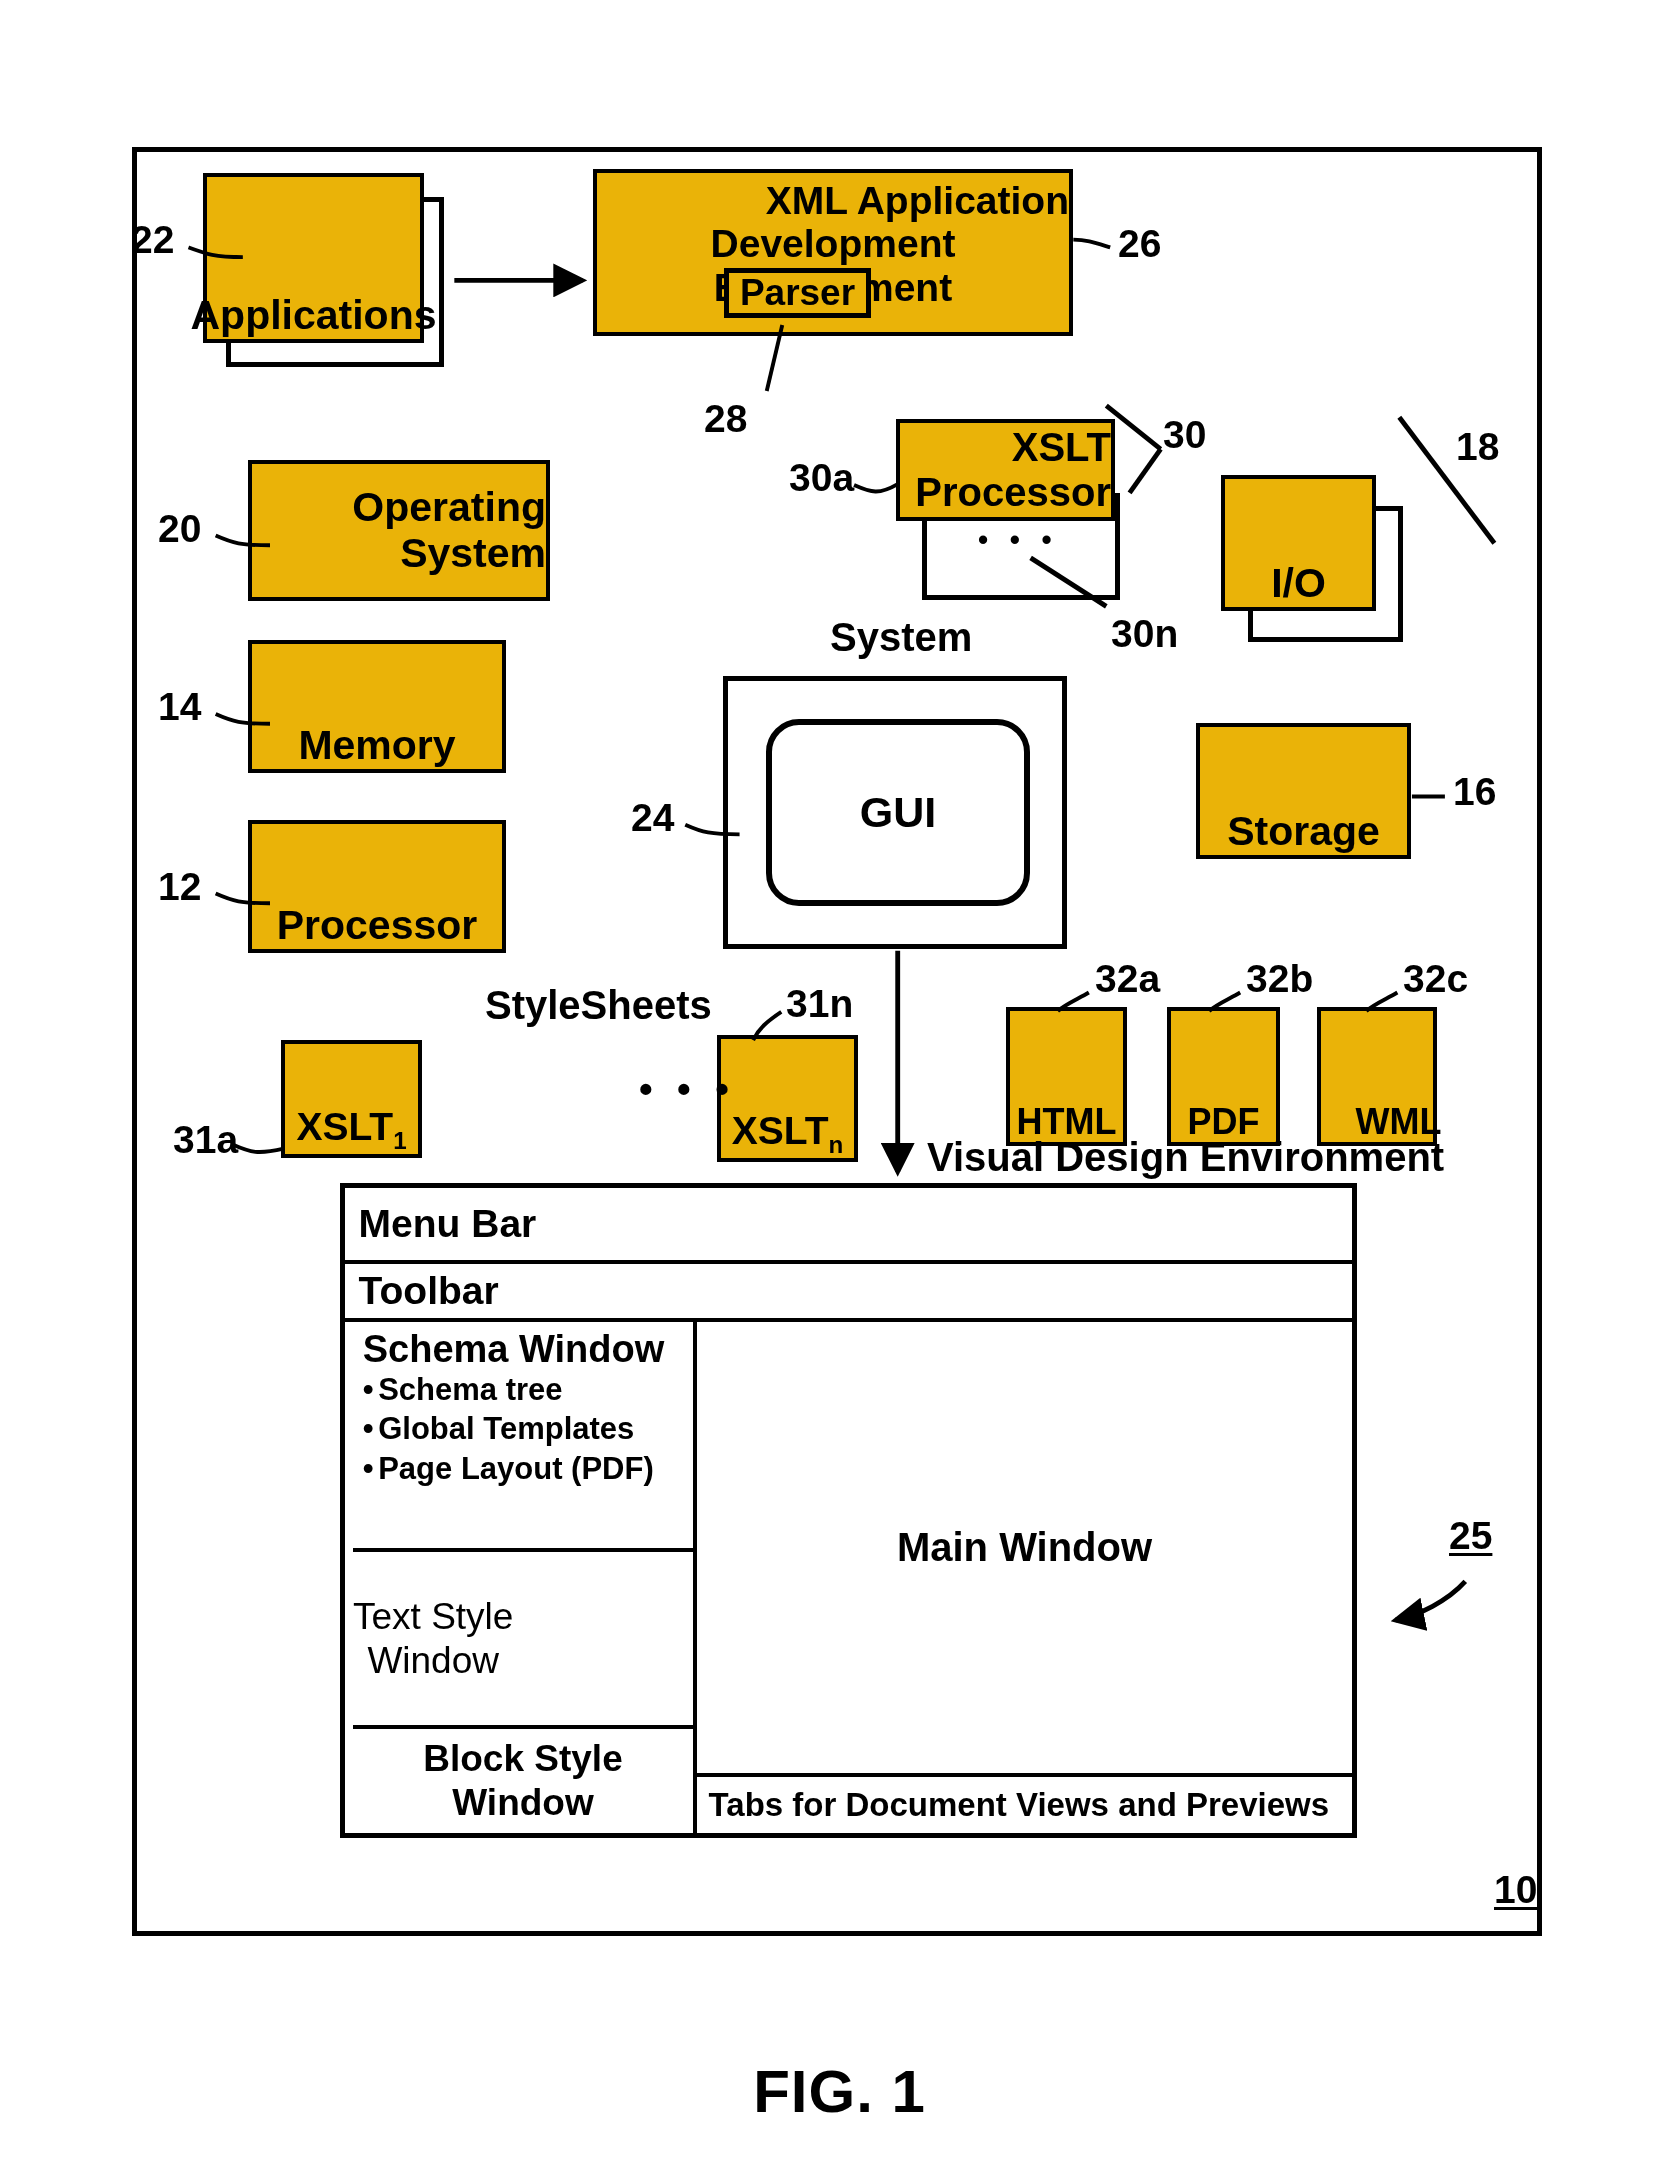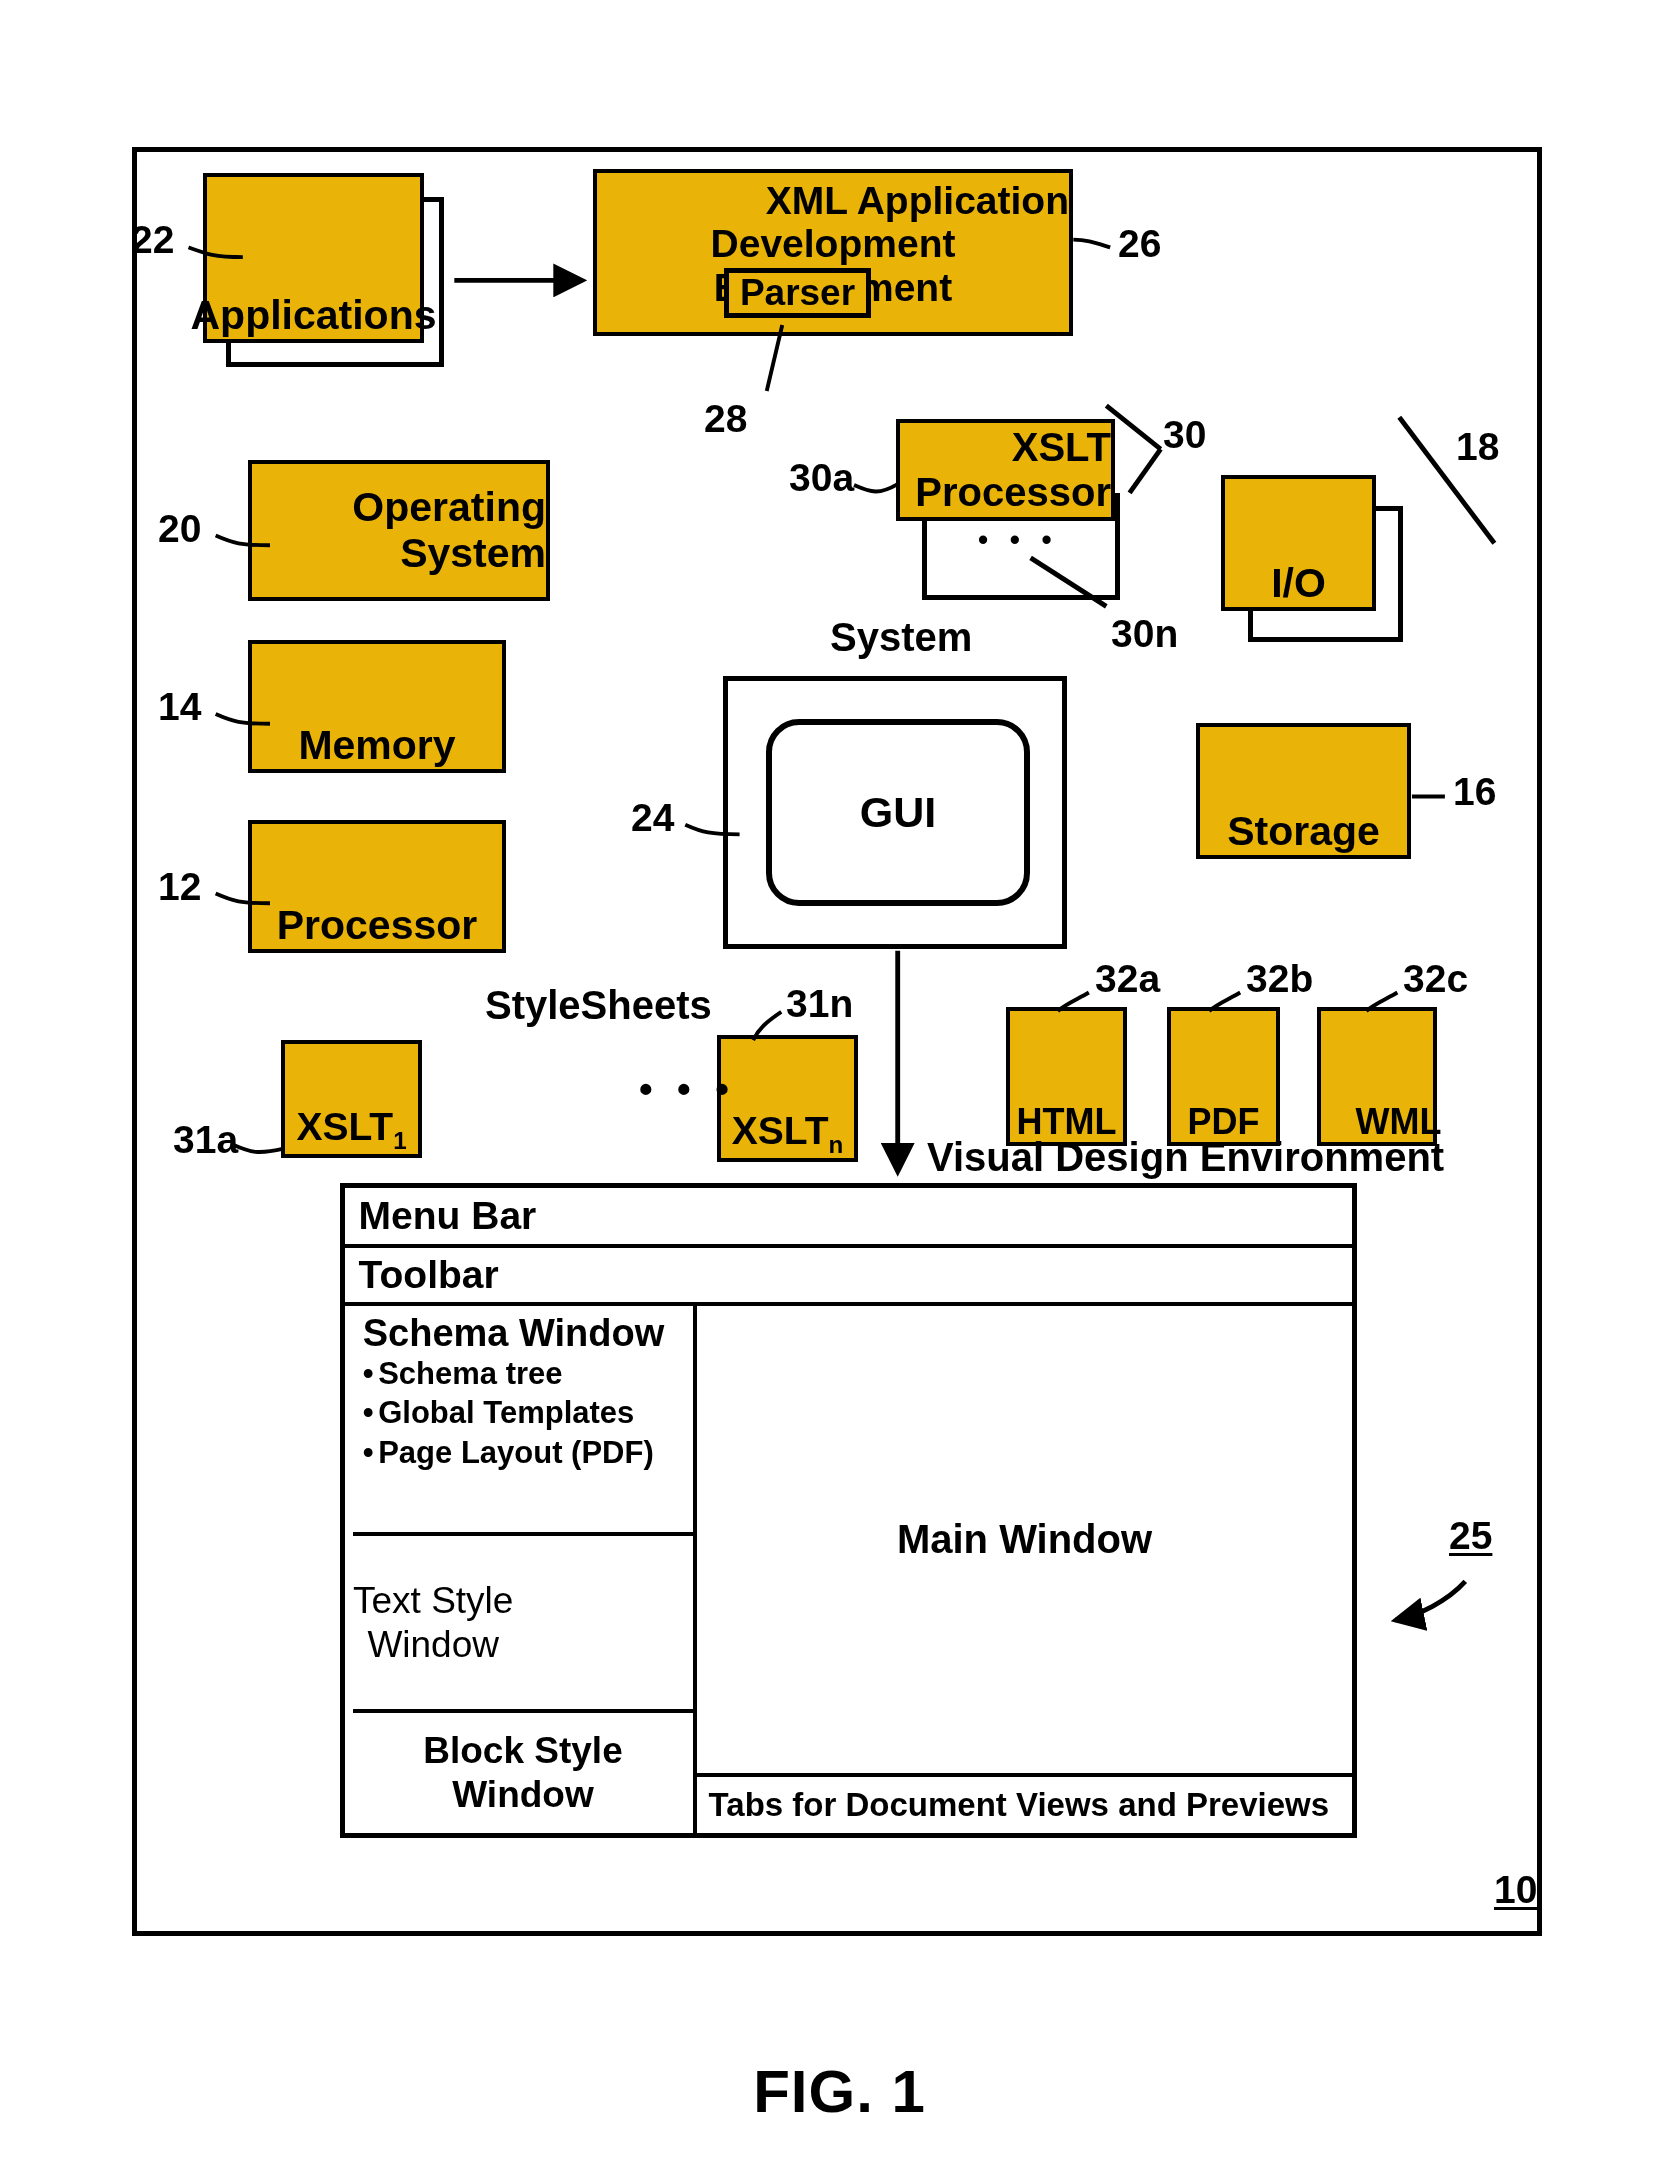--- a/index.html
+++ b/index.html
@@ -46,21 +46,21 @@
     position:absolute;border:5.8px solid #000;background:#fff;box-sizing:border-box;z-index:3;
   }
 
   
   #vde-window{
     position:absolute;left:340px;top:1183px;width:1017px;height:655px;
     border:5.8px solid #000;box-sizing:border-box;background:#fff;z-index:6;
     display:flex;flex-direction:column;
   }
   #menu-bar{
-    height:60px;border-bottom:4.9px solid #000;box-sizing:border-box;
+    height:76px;border-bottom:4.9px solid #000;box-sizing:border-box;
     display:flex;align-items:center;padding-left:13.6px;
     font-size:39px;font-weight:bold;
   }
   #tool-bar{
     height:58px;border-bottom:4.9px solid #000;box-sizing:border-box;
     display:flex;align-items:center;padding-left:13.6px;
     font-size:39px;font-weight:bold;
   }
   #vde-body{flex:1;display:flex;min-height:0;}
   #left-col{

